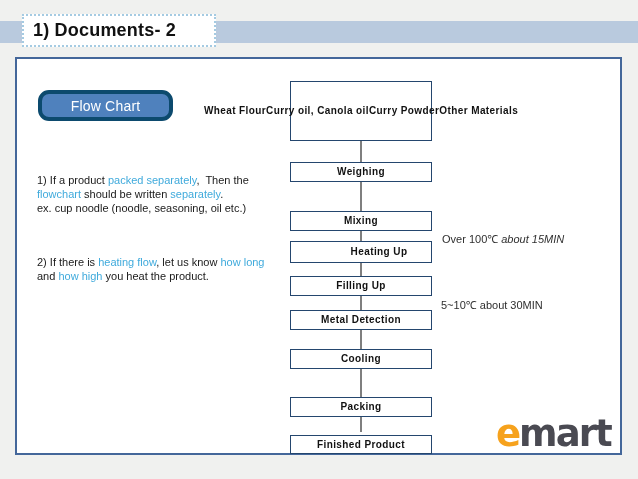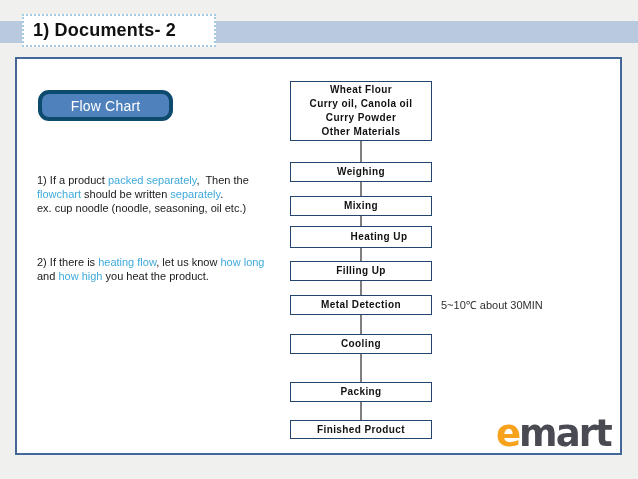--- a/index.html
+++ b/index.html
@@ -65,29 +65,29 @@
   }
   .steps{
     position:absolute;left:290px;top:81px;width:142px;z-index:2;
     display:flex;flex-direction:column;
   }
   .flow-step{
     background:#ffffff;
     border:1.5px solid #24466e;
     box-sizing:border-box;
     width:142px;
-    display:flex;flex-direction:column;align-items:center;justify-content:center;
+    display:flex;flex-direction:row;align-items:center;justify-content:center;
   }
   .flow-step-line{
     font-size:10px;font-weight:bold;color:#111111;
     letter-spacing:0.4px;line-height:14px;white-space:nowrap;
   }
   .flow-step:nth-child(1){height:60px;}
   .flow-step:nth-child(2){margin-top:21px;height:20px;}
-  .flow-step:nth-child(3){margin-top:14px;height:20px;}
+  .flow-step:nth-child(3){margin-top:29px;height:20px;}
   .flow-step:nth-child(4){margin-top:10px;height:22px;padding-left:36px;}
   .flow-step:nth-child(5){margin-top:13px;height:20px;justify-content:center;}
   .flow-step:nth-child(6){margin-top:14px;height:20px;}
   .flow-step:nth-child(7){margin-top:19px;height:20px;}
   .flow-step:nth-child(8){margin-top:28px;height:20px;}
   .flow-step:nth-child(9){margin-top:18px;height:19px;}
 
   
   .annotation{
     position:absolute;font-size:11px;color:#2f2f2f;white-space:nowrap;
@@ -156,20 +156,23 @@
         <div class="flow-step-line">Cooling</div>
       </div>
       <div class="flow-step">
         <div class="flow-step-line">Packing</div>
       </div>
       <div class="flow-step">
         <div class="flow-step-line">Finished Product</div>
       </div>
     </div>
 
+  <div class="annotation ann-heating">
+    <span>Over 100℃ </span><span class="it">about 15MIN</span>
+  </div>
 
   <div class="annotation ann-cooling">
     <span>5~10℃ about 30MIN</span><span class="it"></span>
   </div>
 
   <div class="logo">
     <span class="logo-e">e</span><span class="logo-mart">mart</span>
   </div>
 
 </div>

